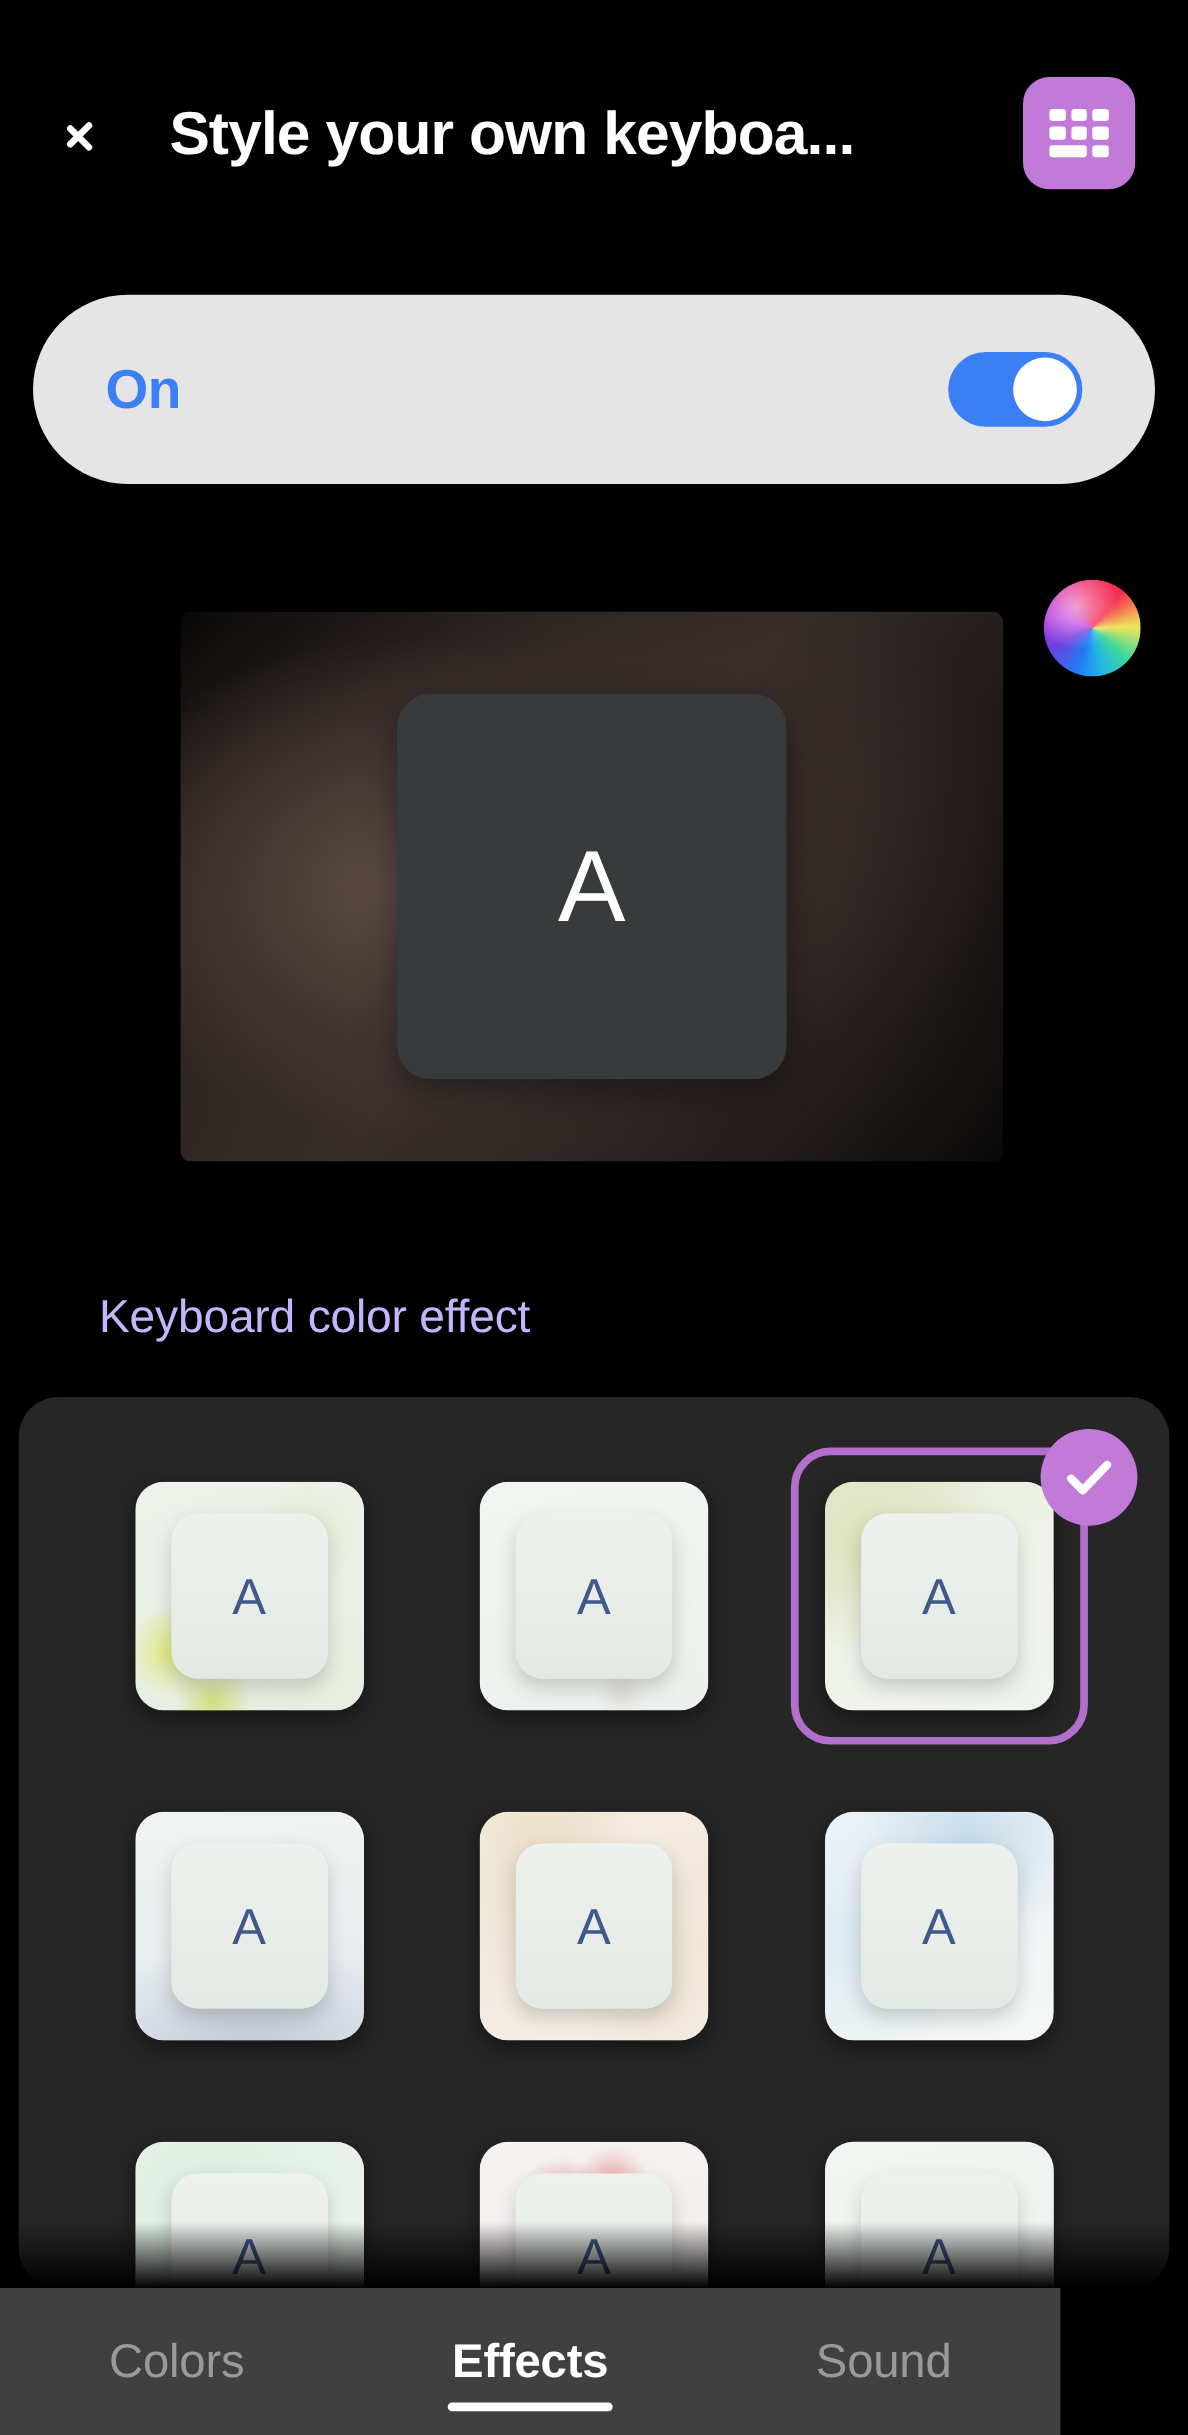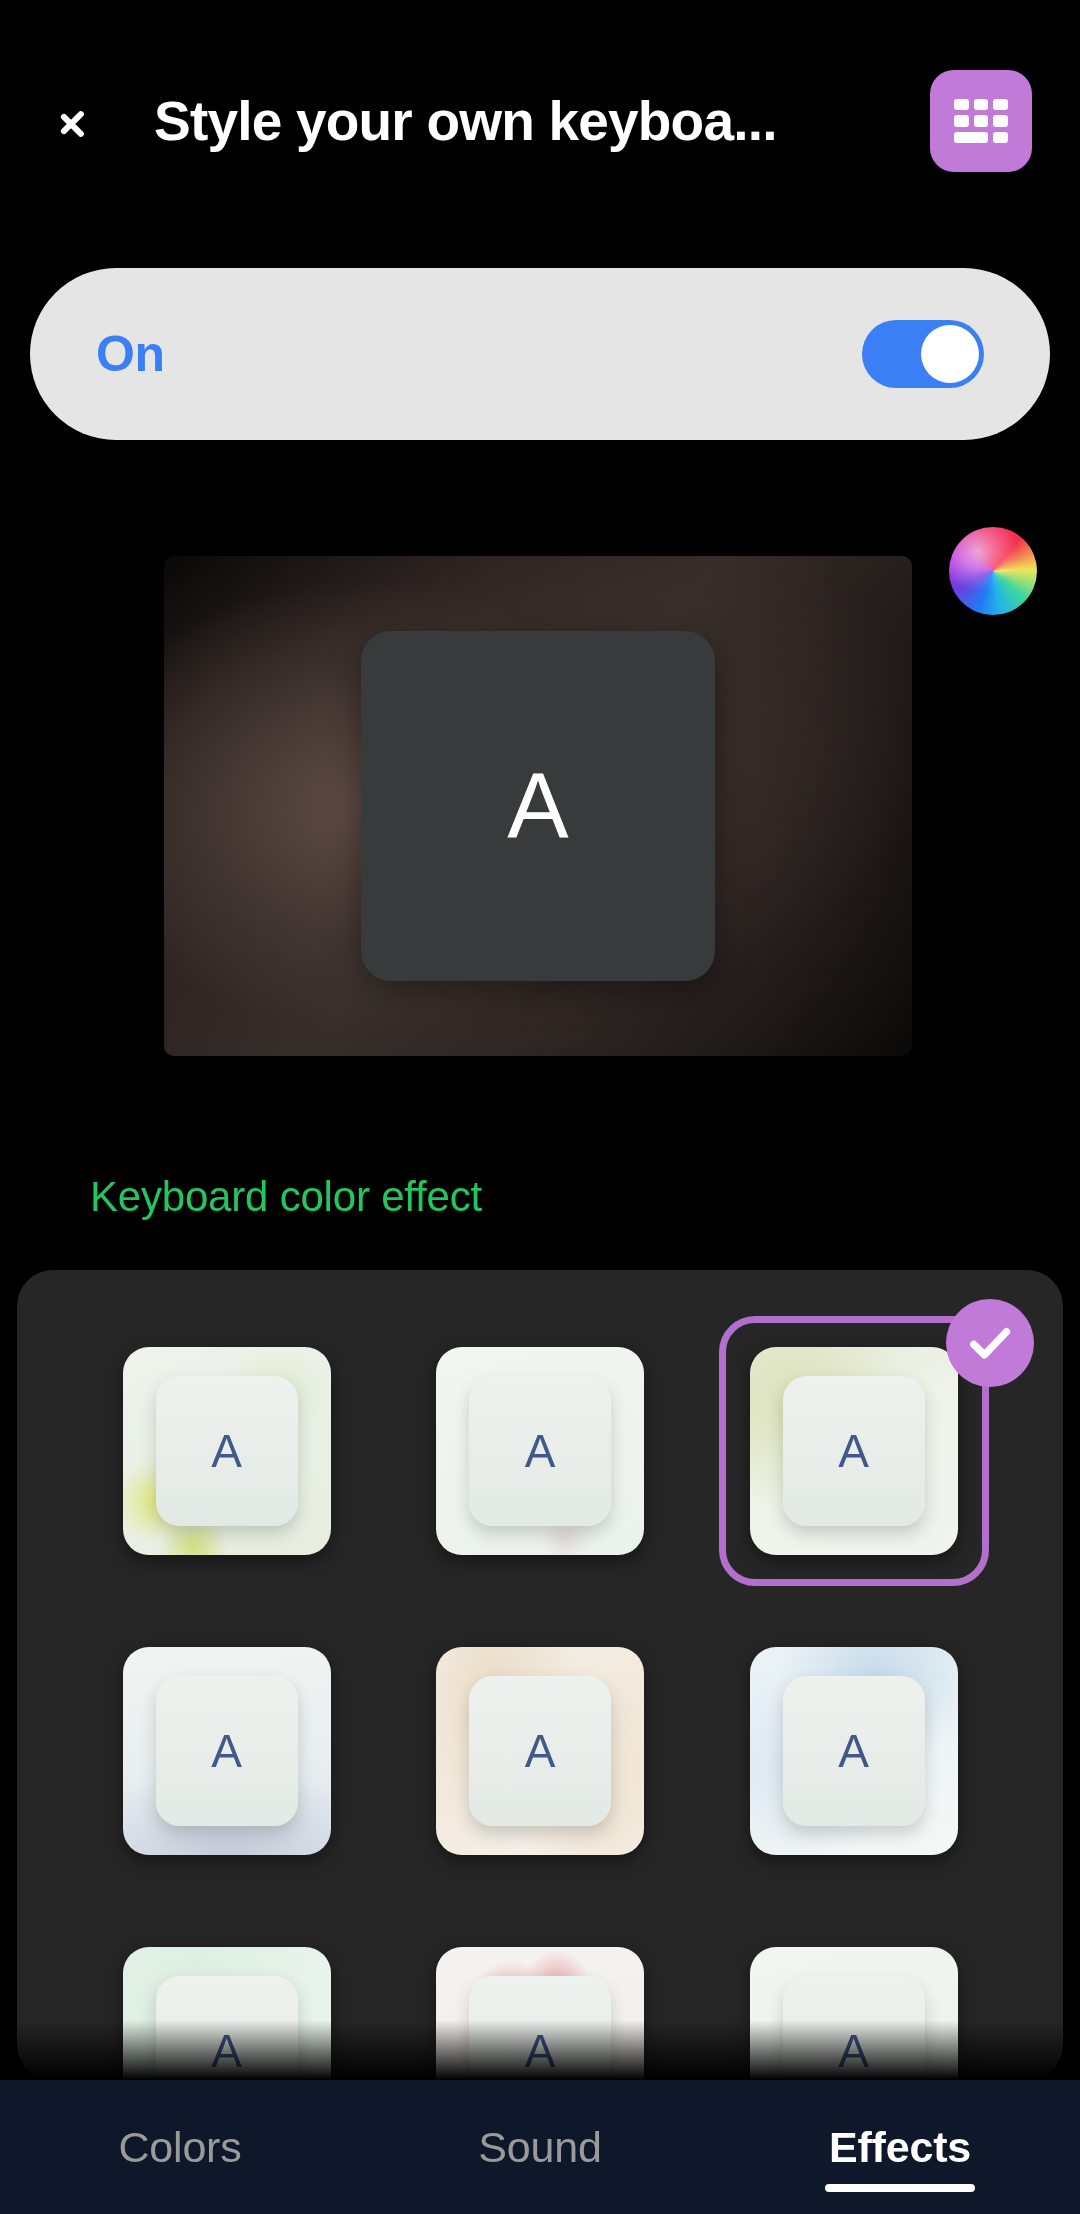--- a/index.html
+++ b/index.html
@@ -97,21 +97,21 @@
     background:
       radial-gradient(circle at 33% 28%, rgba(255,255,255,0.55) 0%, rgba(255,255,255,0) 45%),
       conic-gradient(from 200deg,
         #1f7bf5 0deg, #6f3ee0 45deg, #c13ae0 90deg, #f02a6a 150deg,
         #f5314e 200deg, #f0e55a 248deg, #3fd89c 290deg, #22b3e8 330deg, #1f7bf5 360deg);
   }
 
   
   .section-label {
     position:absolute; left:90px; top:1173px;
-    font-size:42px; color:#22c55e; letter-spacing:-0.2px;
+    font-size:42px; color:#c4b5fd; letter-spacing:-0.2px;
   }
 
   
   .effects-panel {
     position:absolute; left:17px; top:1270px; width:1046px; height:810px;
     background:#262626; border-radius:36px; overflow:hidden;
   }
   .grid {
     position:absolute; left:0; top:0; width:1046px;
     padding:77px 0 0 0;
@@ -150,22 +150,22 @@
 
   
   .fade {
     position:absolute; left:0; top:2020px; width:1080px; height:60px;
     background:linear-gradient(180deg, rgba(0,0,0,0) 0%, rgba(0,0,0,1) 100%);
     pointer-events:none;
   }
 
   
   .tabbar {
-    position:absolute; left:0; bottom:0; width:1080px; height:134px;
-    background:#0f172a; display:flex; align-items:center;
+    position:absolute; left:0; bottom:0; width:964px; height:134px;
+    background:#404040; display:flex; align-items:center;
   }
   .tab {
     flex:1 1 0; position:relative; height:134px;
     display:flex; align-items:center; justify-content:center;
     cursor:pointer;
   }
   .tab span { font-size:43px; color:#9a9a9a; letter-spacing:-0.2px; }
   .tab.active span { color:#ffffff; font-weight:bold; }
   .tab-underline {
     position:absolute; bottom:22px; left:50%; transform:translateX(-50%);
@@ -319,22 +319,22 @@
 
     </div>
   </div>
 
   <div class="fade"></div>
 
   <div class="tabbar">
     <div class="tab">
       <span>Colors</span>
     </div>
-    <div class="tab">
-      <span>Sound</span>
-    </div>
     <div class="tab active">
       <span>Effects</span>
       <div class="tab-underline"></div>
     </div>
+    <div class="tab">
+      <span>Sound</span>
+    </div>
   </div>
 
 </div>
 
 </body></html>

